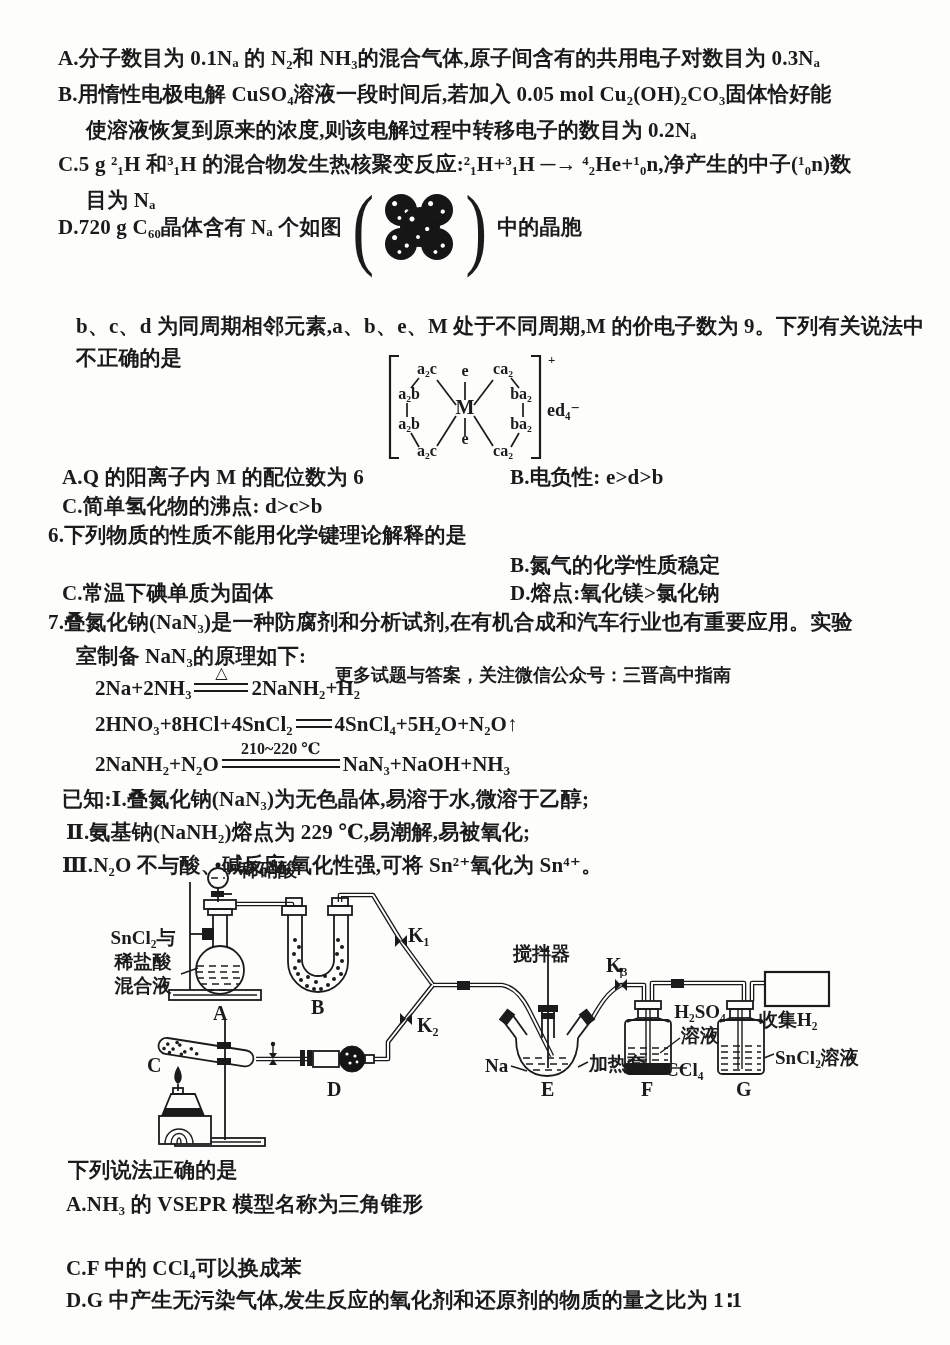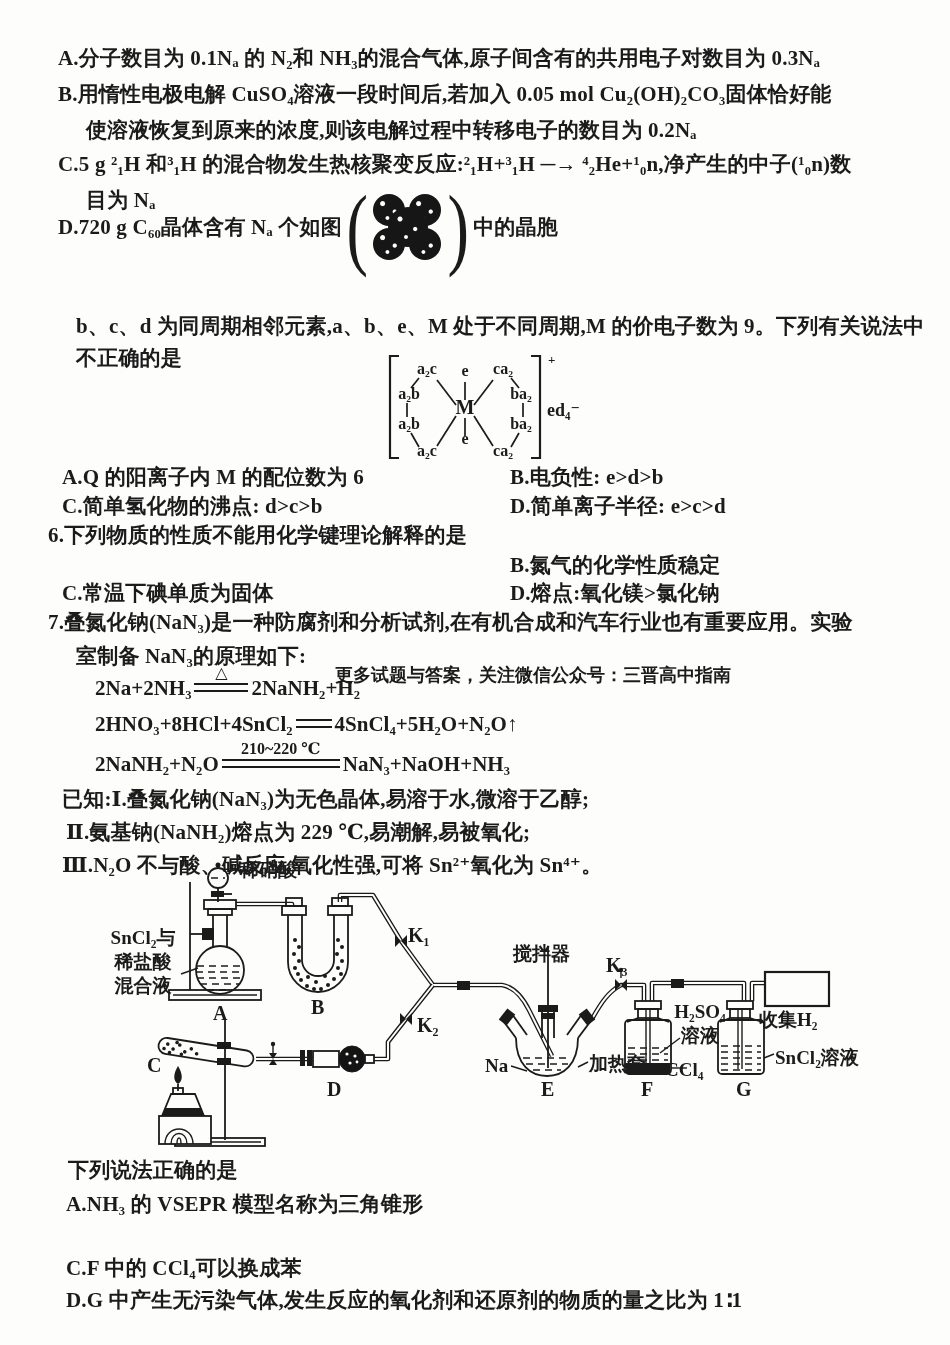--- a/index.html
+++ b/index.html
@@ -7,21 +7,21 @@
         font-family:"Liberation Serif","DejaVu Serif",serif;color:#1b1b1b;}
   .tl{position:absolute;white-space:nowrap;font-size:21px;font-weight:600;letter-spacing:.2px;}
   .wm{position:absolute;white-space:nowrap;font-size:18px;font-weight:600;margin-top:16px;}
   
   .eq{position:absolute;white-space:nowrap;font-size:21px;font-weight:600;margin-left:35px;}
   .eqsign{display:inline-block;position:relative;vertical-align:middle;height:5px;margin:0 3px;top:-3px;
           border-top:2.2px solid #1b1b1b;border-bottom:2.2px solid #1b1b1b;}
   .w1{width:54px}.w2{width:36px}.w3{width:118px}
   .cond{position:absolute;bottom:8px;left:50%;transform:translateX(-50%);font-size:16px;font-weight:600;white-space:nowrap;}
   
-  .drow{position:absolute;display:flex;align-items:center;}
+  .drow{position:absolute;display:flex;align-items:center;gap:6px;}
   .paren{font-size:92px;font-weight:400;line-height:70px;transform:scaleX(.7);}
   .c60{position:relative;width:70px;height:70px;}
   .ball{position:absolute;border-radius:50%;
         background:
          radial-gradient(circle at 30% 30%, #fff 0 2px, rgba(0,0,0,0) 3px),
          radial-gradient(circle at 68% 55%, #fff 0 1.6px, rgba(0,0,0,0) 2.6px),
          radial-gradient(circle at 45% 75%, #fff 0 1.4px, rgba(0,0,0,0) 2.4px),
          #161616;}
   .b1{left:0;top:2px;width:32px;height:32px}.b2{left:36px;top:2px;width:32px;height:32px}
   .b3{left:0;top:36px;width:32px;height:32px}.b4{left:36px;top:36px;width:32px;height:32px}
@@ -93,21 +93,20 @@
     <text x="82" y="94" font-size="16" text-anchor="middle">e</text>
     <text x="44" y="106" font-size="16" text-anchor="middle">a₂c</text>
     <text x="120" y="106" font-size="16" text-anchor="middle">ca₂</text>
     <text x="165" y="14" font-size="13">+</text>
     <text x="164" y="66" font-size="18">ed₄⁻</text>
   </svg>
 
   <div class="tl" style="left:62px;top:463px">A.Q 的阳离子内 M 的配位数为 6</div>
   <div class="tl" style="left:510px;top:463px">B.电负性: e&gt;d&gt;b</div>
   <div class="tl" style="left:62px;top:492px">C.简单氢化物的沸点: d&gt;c&gt;b</div>
-  <div class="tl" style="left:510px;top:492px">D.简单离子半径: e&gt;c&gt;d</div>
 
   <div class="tl" style="left:48px;top:521px">6.下列物质的性质不能用化学键理论解释的是</div>
   <div class="tl" style="left:510px;top:551px">B.氮气的化学性质稳定</div>
   <div class="tl" style="left:62px;top:579px">C.常温下碘单质为固体</div>
   <div class="tl" style="left:510px;top:579px">D.熔点:氧化镁&gt;氯化钠</div>
 
   <div class="tl" style="left:48px;top:608px">7.叠氮化钠(NaN₃)是一种防腐剂和分析试剂,在有机合成和汽车行业也有重要应用。实验</div>
   <div class="tl" style="left:76px;top:642px">室制备 NaN₃的原理如下:</div>
   <div class="wm" style="left:335px;top:647px">更多试题与答案，关注微信公众号：三晋高中指南</div>
 

